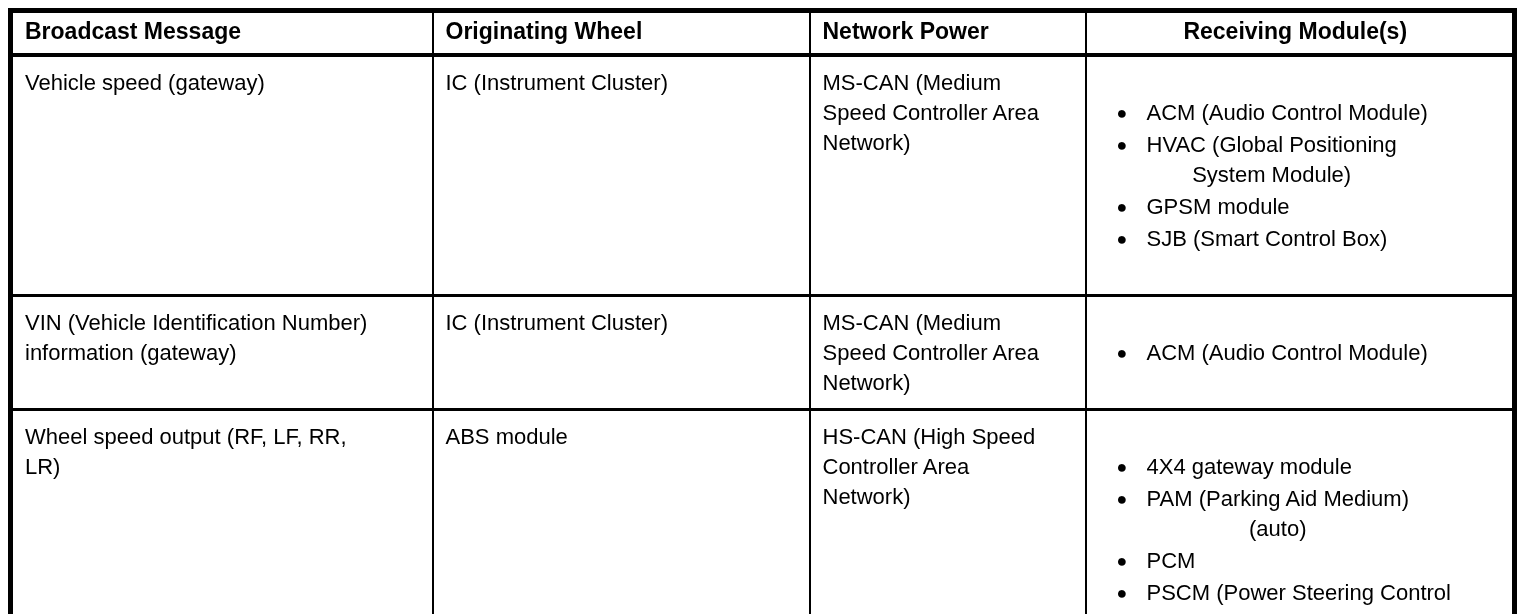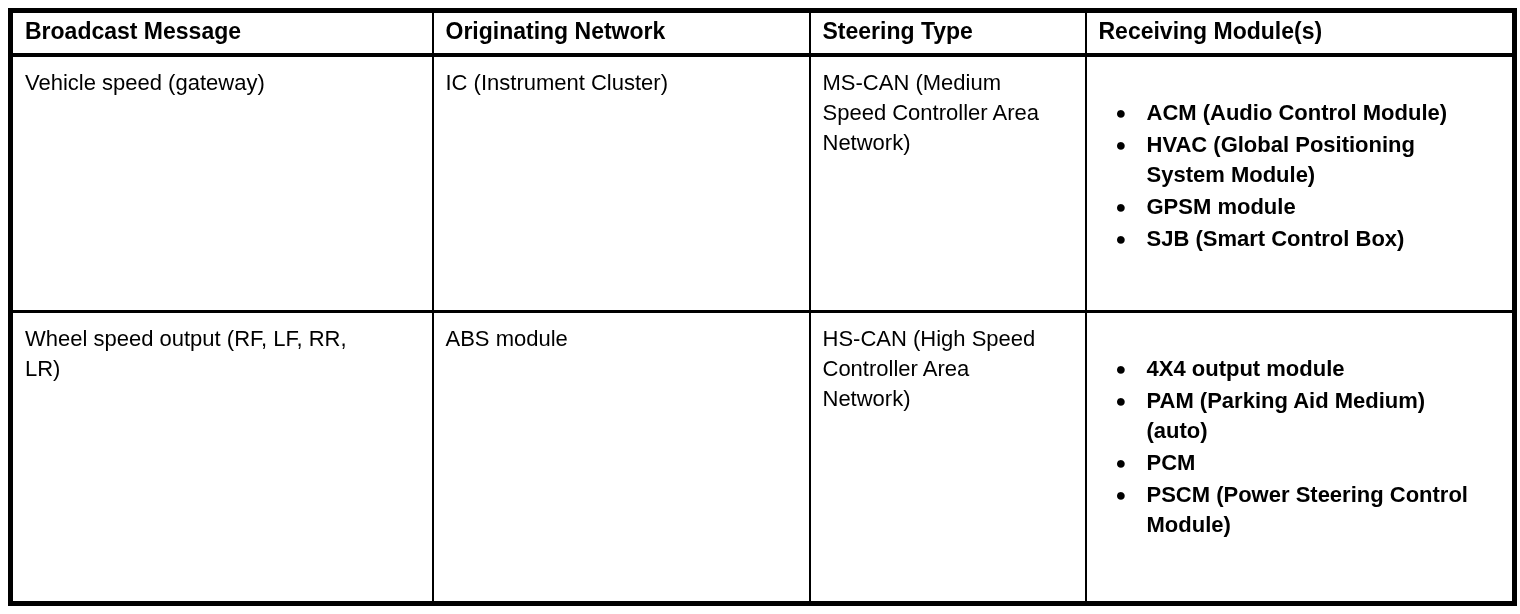--- a/index.html
+++ b/index.html
@@ -45,21 +45,21 @@
   }
   td {
     border-right: 2px solid #000000;
     border-top: 3px solid #000000;
     vertical-align: top;
     font-size: 22px;
     line-height: 30px;
     padding: 11px 8px 8px 12px;
     white-space: pre-line;
   }
-  th:last-child, td:last-child { border-right: none; }
+  th:last-child, td:last-child { border-right: none; text-align: center; }
   tr.r1 { height: 175px; }
   tr.r2 { height: 105px; }
   tr.r3 { height: 273px; }
   ul.modules {
     list-style: none;
     margin: 0;
     padding: 0 0 0 17px;
     white-space: normal;
   }
   ul.modules li {
@@ -70,39 +70,38 @@
   ul.modules .bullet {
     flex: 0 0 13px;
     width: 13px;
     font-size: 18px;
     line-height: 30px;
     margin-right: 18px;
   }
   ul.modules .li-text {
     white-space: pre-line;
     line-height: 30px;
-    font-weight: bold;
   }
 </style>
 </head>
 <body>
 
 <div class="page">
   <table class="net-table">
     <colgroup>
       <col class="c1">
         <col class="c2">
         <col class="c3">
         <col class="c4">
     </colgroup>
     <thead>
       <tr>
         <th>Broadcast Message</th>
-        <th>Originating Network</th>
-        <th>Steering Type</th>
+        <th>Originating Wheel</th>
+        <th>Network Power</th>
         <th>Receiving Module(s)</th>
       </tr>
     </thead>
     <tbody>
       <tr class="r1">
         <td>Vehicle speed (gateway)</td>
         <td>IC (Instrument Cluster)</td>
         <td>MS-CAN (Medium
 Speed Controller Area
 Network)</td>
@@ -121,32 +120,48 @@
                 <span class="bullet">●</span>
                 <span class="li-text">GPSM module</span>
               </li>
               <li>
                 <span class="bullet">●</span>
                 <span class="li-text">SJB (Smart Control Box)</span>
               </li>
             </ul>
         </td>
       </tr>
+      <tr class="r2">
+        <td>VIN (Vehicle Identification Number)
+information (gateway)</td>
+        <td>IC (Instrument Cluster)</td>
+        <td>MS-CAN (Medium
+Speed Controller Area
+Network)</td>
+        <td>
+          <ul class="modules">
+              <li>
+                <span class="bullet">●</span>
+                <span class="li-text">ACM (Audio Control Module)</span>
+              </li>
+            </ul>
+        </td>
+      </tr>
       <tr class="r3">
         <td>Wheel speed output (RF, LF, RR,
 LR)</td>
         <td>ABS module</td>
         <td>HS-CAN (High Speed
 Controller Area
 Network)</td>
         <td>
           <ul class="modules">
               <li>
                 <span class="bullet">●</span>
-                <span class="li-text">4X4 output module</span>
+                <span class="li-text">4X4 gateway module</span>
               </li>
               <li>
                 <span class="bullet">●</span>
                 <span class="li-text">PAM (Parking Aid Medium)
 (auto)</span>
               </li>
               <li>
                 <span class="bullet">●</span>
                 <span class="li-text">PCM</span>
               </li>

